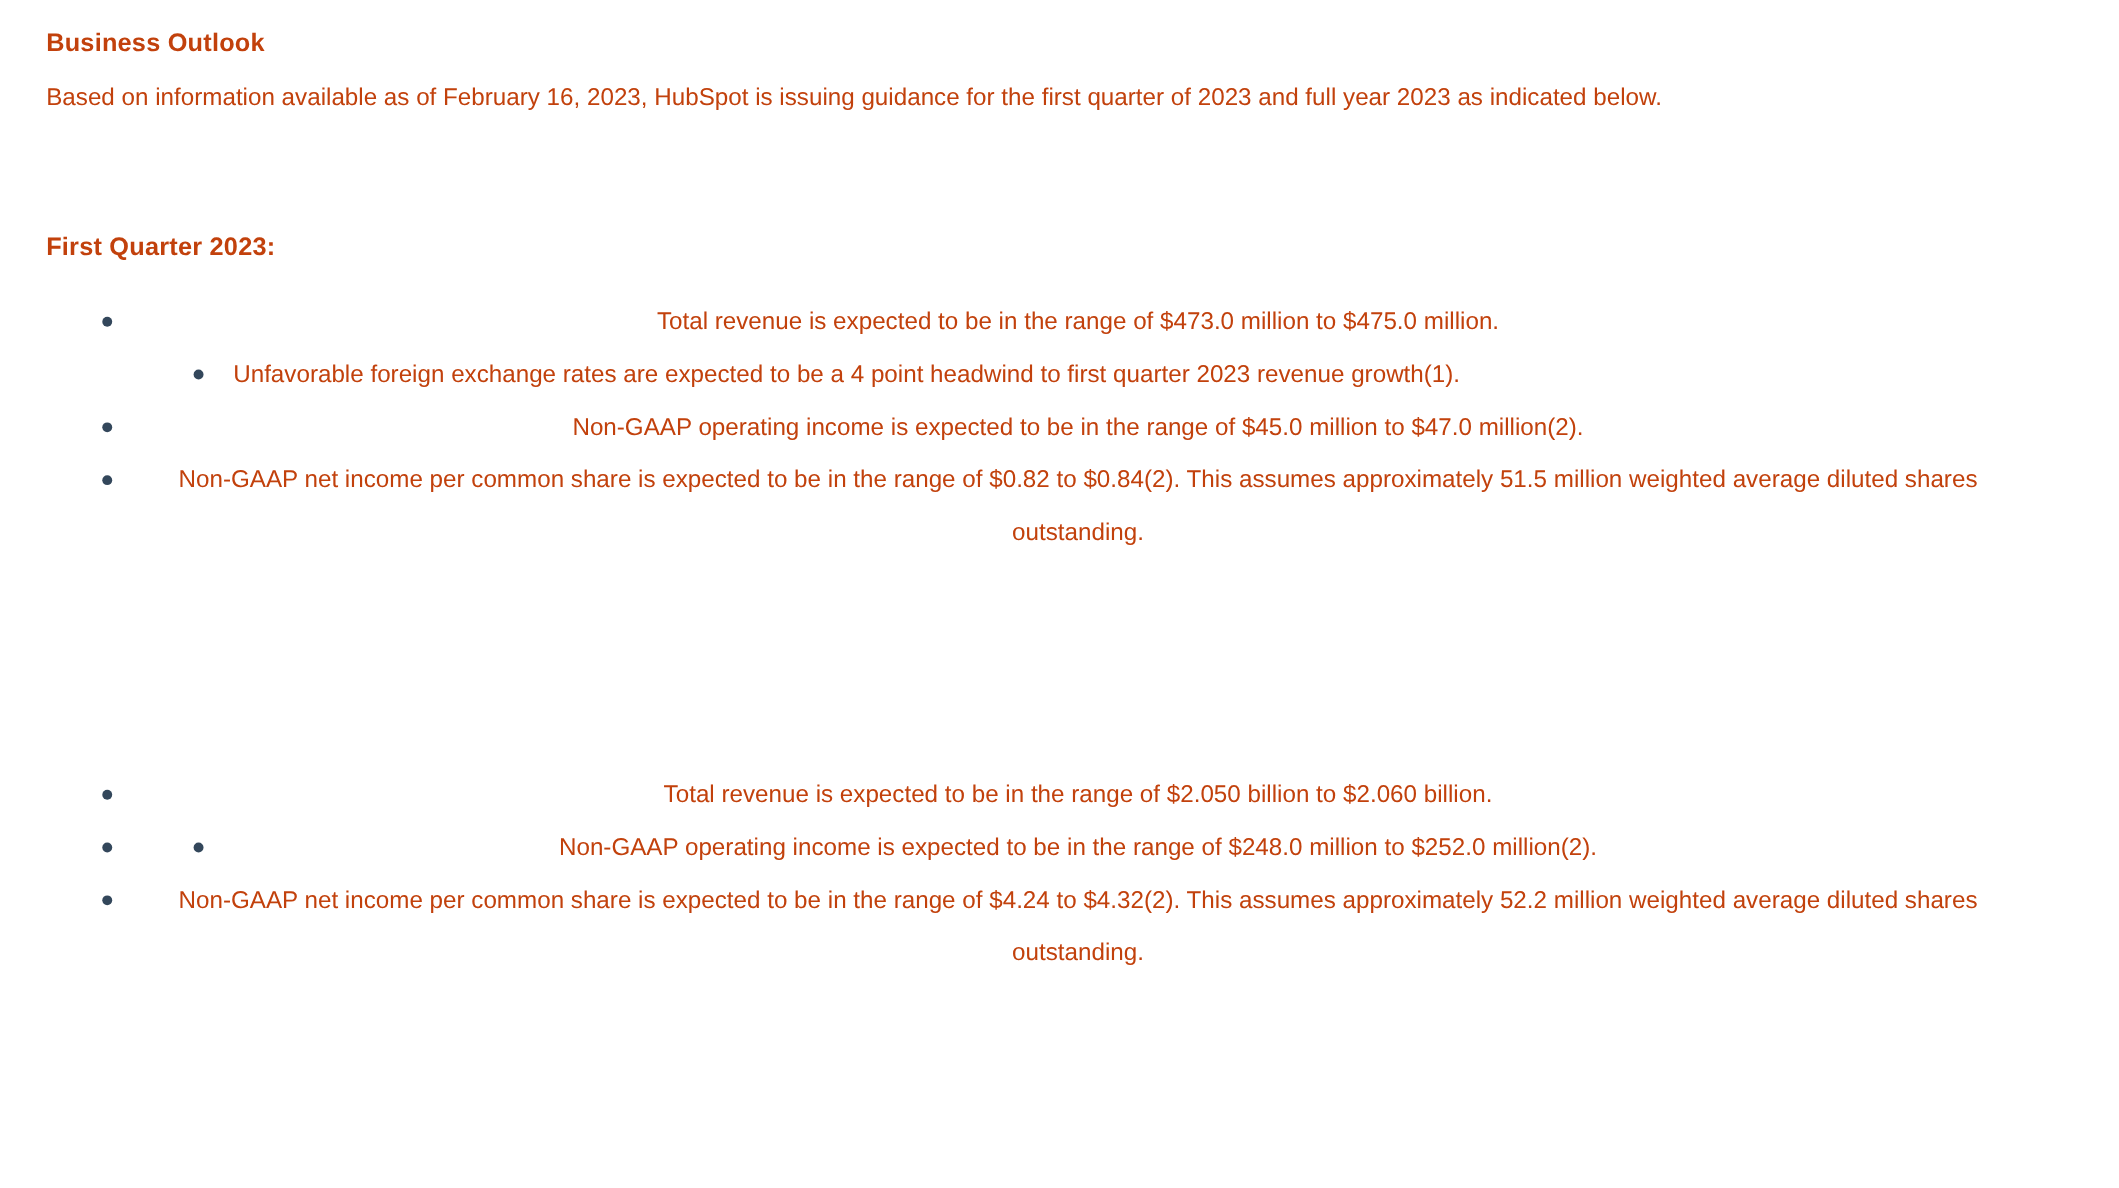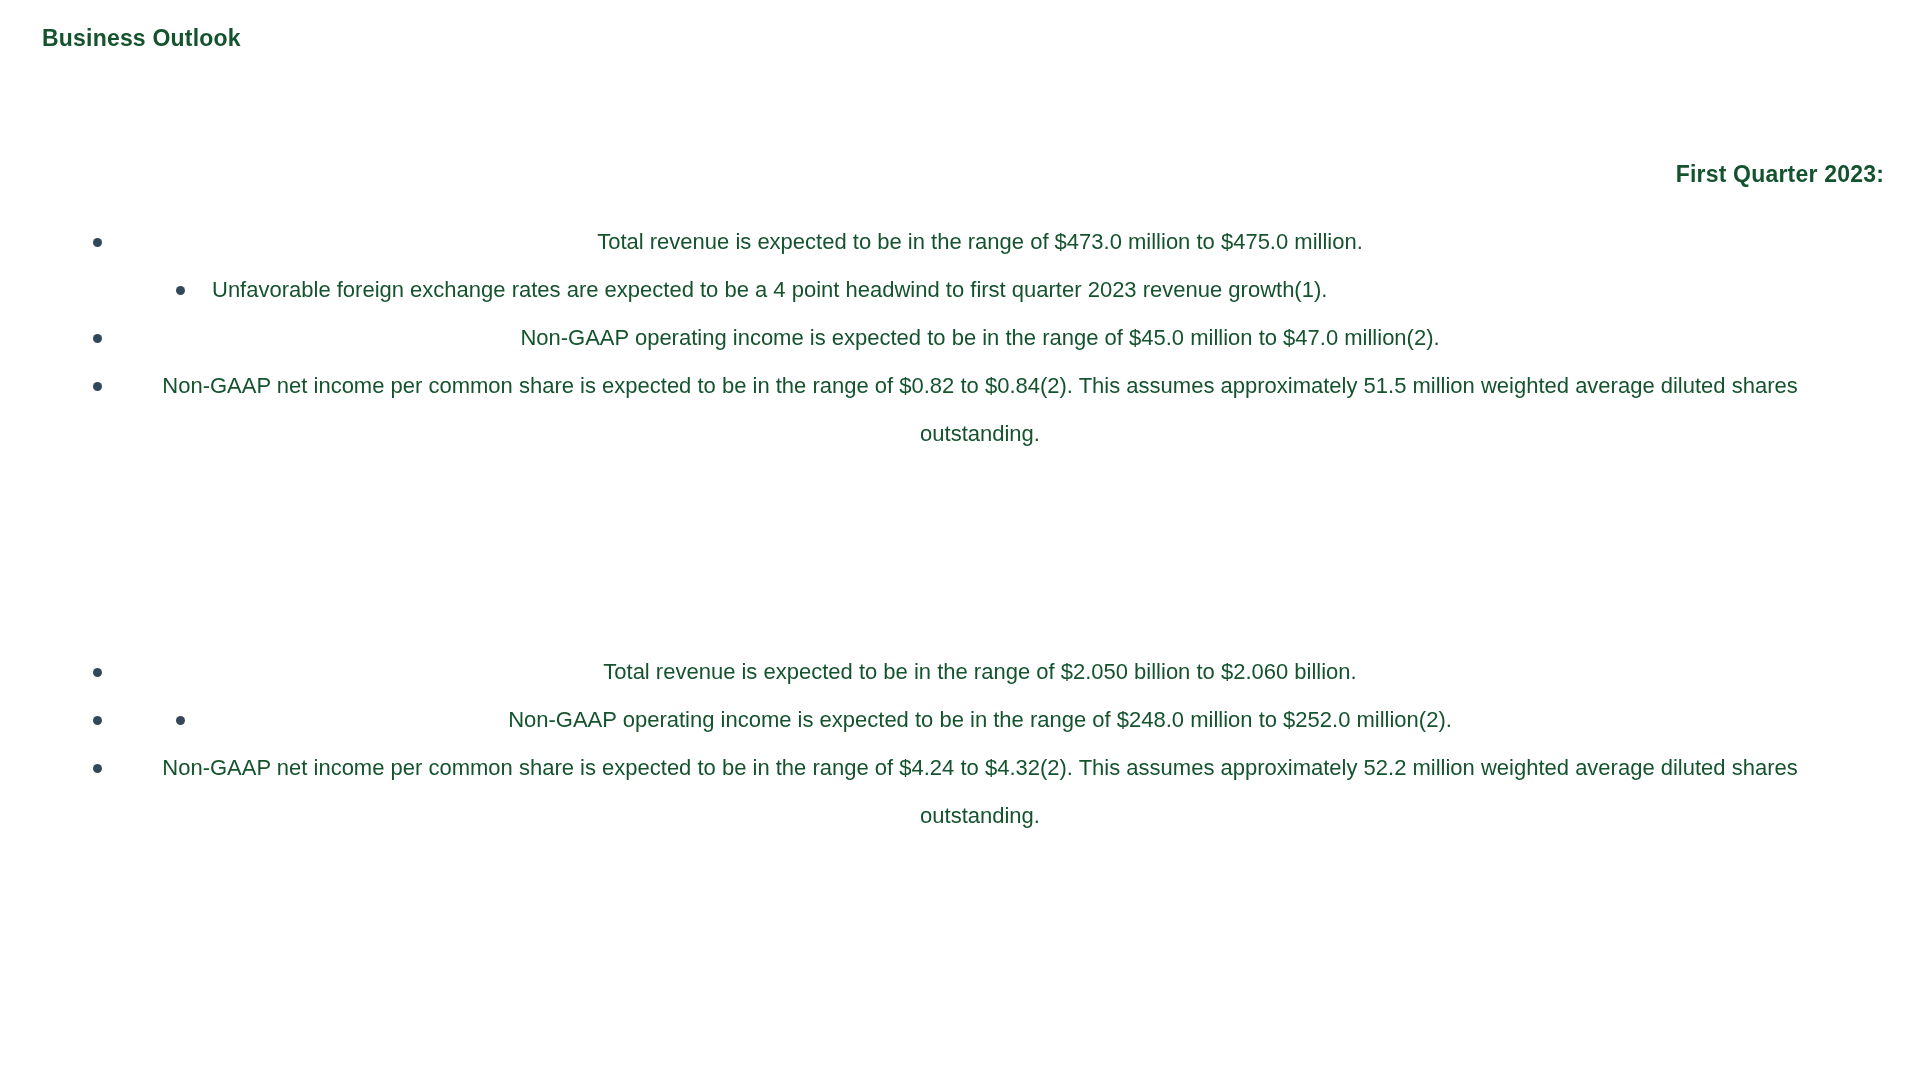--- a/index.html
+++ b/index.html
@@ -9,21 +9,21 @@
   }
   .page {
     position: relative;
     width: 1926px;
     height: 1080px;
     box-sizing: border-box;
     padding: 24px 42px 0 42px;
     overflow: hidden;
     background: #ffffff;
     font-family: "Liberation Sans", sans-serif;
-    color: #14532d;
+    color: #c2410c;
   }
   .doc-title {
     margin: 0;
     font-size: 23px;
     font-weight: 700;
     line-height: 28px;
     letter-spacing: 0.2px;
   }
   .intro {
     margin: 22px 0 0 0;
@@ -36,21 +36,20 @@
   }
   section.guidance-section + section.guidance-section {
     margin-top: 190px;
   }
   .section-heading {
     margin: 0;
     font-size: 23px;
     font-weight: 700;
     line-height: 28px;
     letter-spacing: 0.2px;
-    text-align: right;
   }
   ul.bullet-list {
     list-style: none;
     margin: 30px 0 0 0;
     padding: 0;
     max-width: 1790px;
   }
   section.guidance-section + section.guidance-section ul.bullet-list {
     margin-top: 122px;
   }
@@ -71,20 +70,21 @@
     background: #33475b;
   }
   ul.bullet-list li.level-1 .dot { left: 51px; }
   ul.bullet-list li.level-2 .dot { left: 134px; }
 </style>
 </head>
 <body>
 
 <div class="page">
   <h1 class="doc-title">Business Outlook</h1>
+  <p class="intro">Based on information available as of February 16, 2023, HubSpot is issuing guidance for the first quarter of 2023 and full year 2023 as indicated below.</p>
   <div id="sections">
       <section class="guidance-section">
         <h2 class="section-heading">First Quarter 2023:</h2>
         <ul class="bullet-list">
           <li class="level-1"><span class="dot"></span><span class="li-text">Total revenue is expected to be in the range of $473.0 million to $475.0 million.</span></li>
           <li class="level-2"><span class="dot"></span><span class="li-text">Unfavorable foreign exchange rates are expected to be a 4 point headwind to first quarter 2023 revenue growth(1).</span></li>
           <li class="level-1"><span class="dot"></span><span class="li-text">Non-GAAP operating income is expected to be in the range of $45.0 million to $47.0 million(2).</span></li>
           <li class="level-1"><span class="dot"></span><span class="li-text">Non-GAAP net income per common share is expected to be in the range of $0.82 to $0.84(2). This assumes approximately 51.5 million weighted average diluted shares outstanding.</span></li>
         </ul>
       </section>

